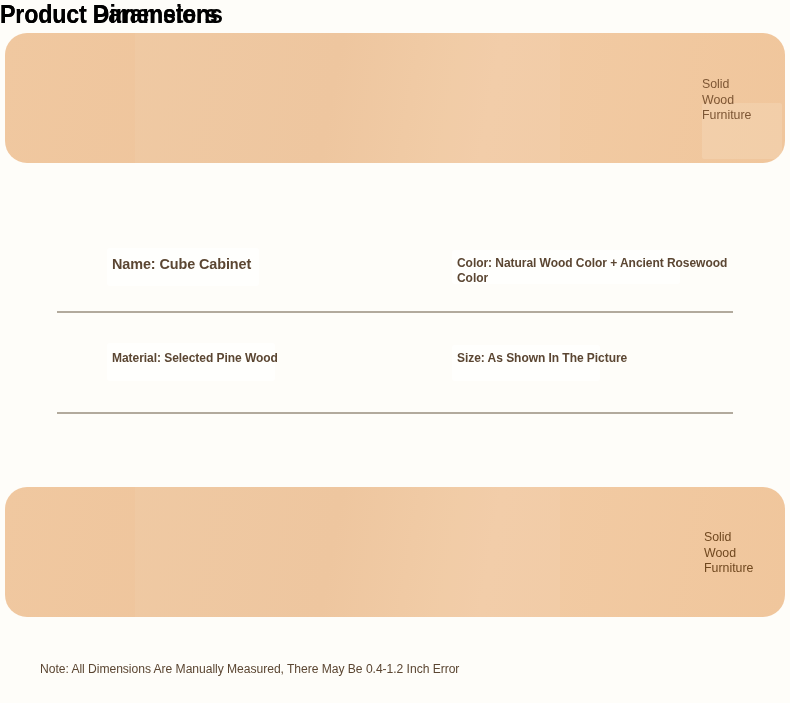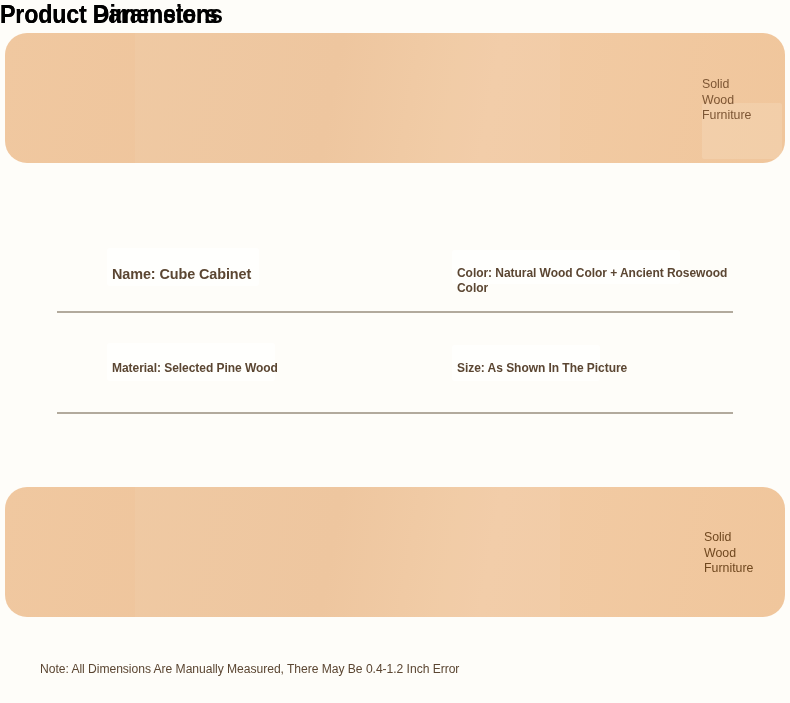--- a/index.html
+++ b/index.html
@@ -96,21 +96,21 @@
   .spec-row {
     position: absolute;
     left: 0;
     width: 790px;
   }
   .spec-row-1 { top: 250px; }
   .spec-row-2 { top: 345px; }
 
   .spec-cell {
     position: absolute;
-    top: 16px;
+    top: 6px;
   }
   .spec-cell-left  { left: 112px; width: 280px; }
   .spec-cell-right { left: 457px; width: 300px; }
 
   .spec-plate {
     position: absolute;
     background: #fffffd;
     border-radius: 3px;
   }
   .plate-a { left: 107px; top: 248px; width: 152px; height: 38px; }

